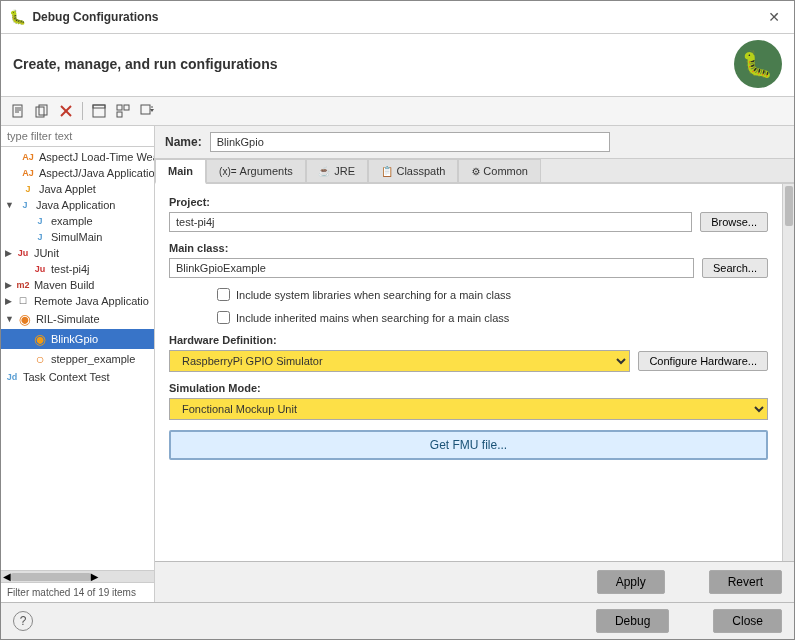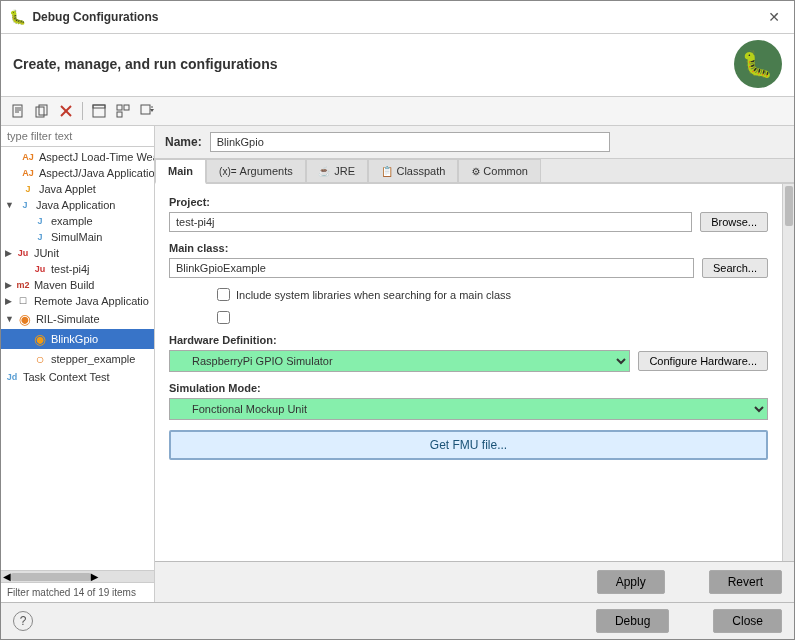--- a/index.html
+++ b/index.html
@@ -255,23 +255,23 @@
       margin-left: 48px;
     }
     .checkbox-row input { cursor: pointer; }
     .dropdown-row {
       display: flex;
       gap: 8px;
       align-items: center;
     }
     .dropdown {
       flex: 1;
-      padding: 3px 18px;
+      padding: 3px 8px;
       border: 1px solid #aaa;
-      background: #86efac;
+      background: #fde047;
       font-size: 11px;
       color: #333;
       cursor: pointer;
     }
     .get-fmu-btn {
       width: 100%;
       padding: 6px;
       background: #ddeeff;
       border: 2px solid #88aacc;
       color: #1a5276;
@@ -554,20 +554,21 @@
                 <button class="search-btn">Search...</button>
               </div>
             </div>
 
             <div class="checkbox-row">
               <input type="checkbox" style="">
               <span>Include system libraries when searching for a main class</span>
             </div>
             <div class="checkbox-row">
               <input type="checkbox" style="">
+              <span>Include inherited mains when searching for a main class</span>
             </div>
 
             <div class="field-group">
               <span class="field-label">Hardware Definition:</span>
               <div class="dropdown-row">
                 <select class="dropdown">
                   <option>RaspberryPi GPIO Simulator</option>
                 </select>
                 <button class="configure-btn">Configure Hardware...</button>
               </div>

